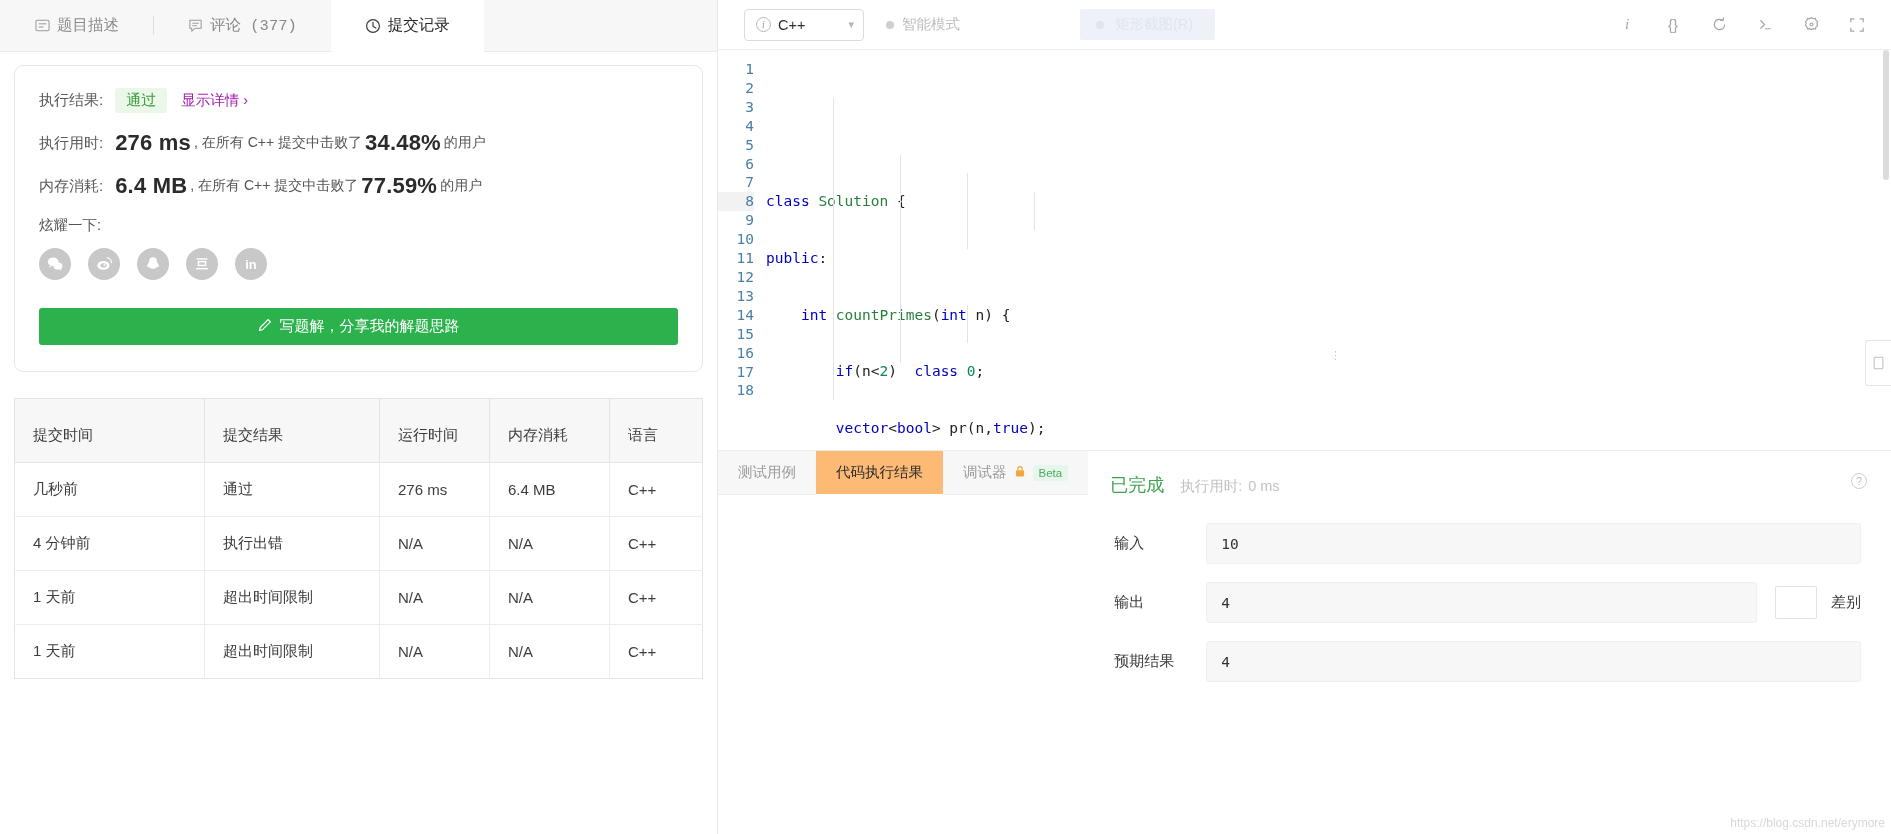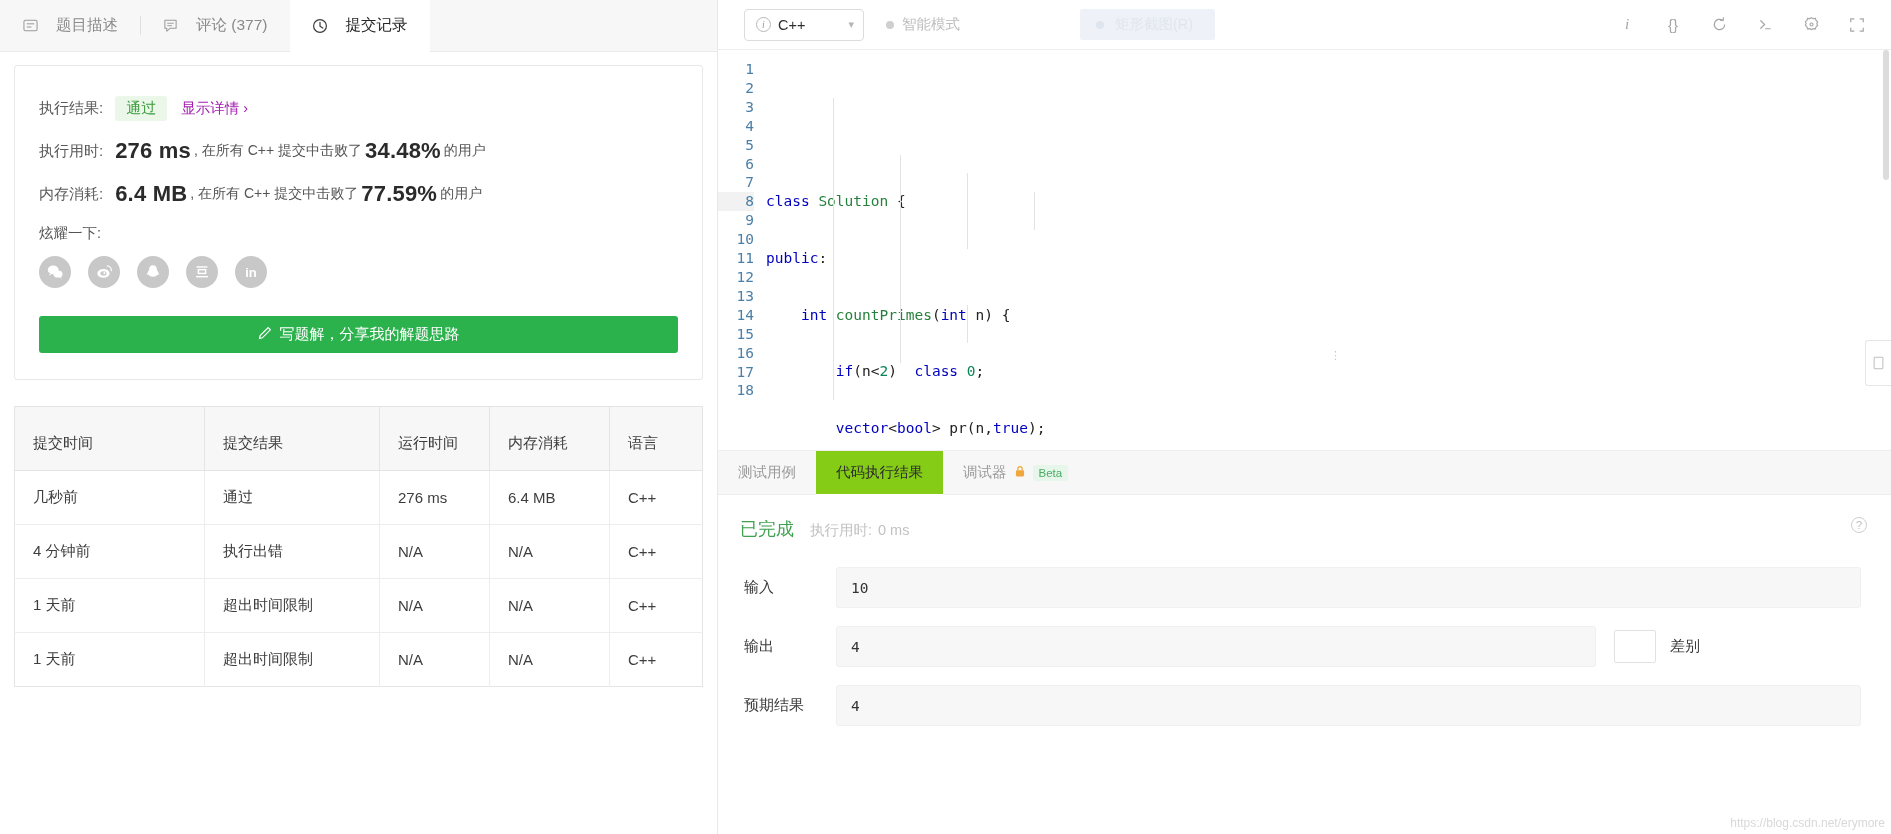--- a/index.html
+++ b/index.html
@@ -21,49 +21,50 @@
     border-right: 1px solid #e8e8e8;
     position: relative;
   }
   .tabbar {
     height: 52px; min-height: 52px;
     background: #f7f7f7;
     display: flex; align-items: stretch;
     border-bottom: 1px solid #ebebeb;
   }
   .tab {
-    display: flex; align-items: center; gap: 18px;
-    padding: 0 22px;
+    display: flex; align-items: center; gap: 7px;
+    padding: 0 34px;
     font-size: 15.5px;
     color: #8a8a8a;
     cursor: pointer;
     position: relative;
     white-space: nowrap;
+    font-family: Liberation Mono, monospace;
   }
   .tab + .tab::before {
     content: ""; position: absolute; left: 0; top: 16px; bottom: 16px;
     width: 1px; background: #e0e0e0;
   }
   .tab.active {
     background: #fff; color: #262626; font-weight: 500;
     border-bottom: 1px solid #fff;
     margin-bottom: -1px;
   }
   .tab.active::before { display: none; }
   .tab-ico { width: 16px; height: 16px; flex: none; color: #9a9a9a; display:flex; align-items:center; justify-content:center; }
   .tab.active .tab-ico { color: #3c3c3c; }
   .tab-ico svg { display: block; }
 
   .left-scroll { flex: 1; overflow: hidden; padding: 0 14px; }
 
   .result-card {
     margin-top: 13px;
     border: 1px solid #e8e8e8;
-    border-radius: 3px;
-    padding: 30px 24px 26px 24px;
+    border-radius: 9px;
+    padding: 22px 24px 26px 24px;
     background: #fff;
   }
   .res-row { display: flex; align-items: center; margin-bottom: 17px; font-size: 15px; color: #444; }
   .res-label { color: #5a5a5a; margin-right: 12px; font-size: 15px; }
   .badge-pass {
     background: #eaf7e9; color: #3c9c3c;
     padding: 3px 11px; border-radius: 3px;
     font-size: 15px; font-weight: 500;
   }
   .detail-link { color: #a21caf; font-size: 14.5px; margin-left: 14px; cursor: pointer; }
@@ -197,32 +198,32 @@
   }
   .vscroll {
     position: absolute; right: 0; top: 0; width: 10px; height: 100%;
   }
   .vscroll-thumb { position: absolute; right: 2px; top: 0; width: 6px; height: 130px; background: #dcdcdc; border-radius: 3px; }
 
   
   .console {
     height: 384px; min-height: 384px;
     border-top: 1px solid #ededed;
-    display: flex; flex-direction: column; background: #fff;
+    display: flex; flex-direction: row; background: #fff;
   }
   .console-tabs {
     height: 44px; min-height: 44px;
     background: #f7f7f7; display: flex; align-items: stretch;
     border-bottom: 1px solid #ededed;
   }
   .c-tab {
     display: flex; align-items: center; gap: 7px;
     padding: 0 20px; font-size: 14.5px; color: #9a9a9a; cursor: pointer;
   }
-  .c-tab.active { background: #84cc16; color: #2c2c2c; border-bottom: 1px solid #fff; margin-bottom: -1px; }
+  .c-tab.active { background: #fdba74; color: #2c2c2c; border-bottom: 1px solid #fff; margin-bottom: -1px; }
   .lock-ico { color: #f0a63a; font-size: 13px; }
   .beta-pill {
     background: #e6f6ea; color: #4aab63;
     font-size: 11.5px; padding: 2px 6px; border-radius: 3px;
   }
   .console-body { flex: 1; padding: 22px 30px 0 22px; position: relative; }
   .status-line { display: flex; align-items: baseline; gap: 16px; margin-bottom: 26px; }
   .status-done { color: #3fa14f; font-size: 18px; font-weight: 500; }
   .status-time { color: #c2c2c2; font-size: 14.5px; }
   .help-ico {

